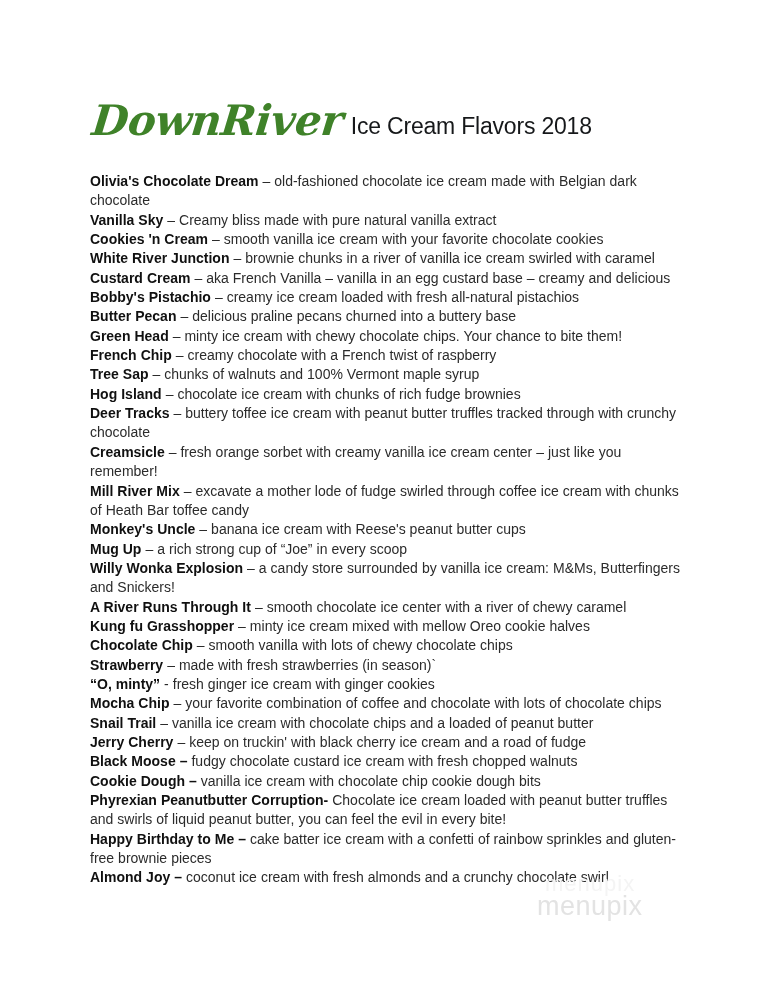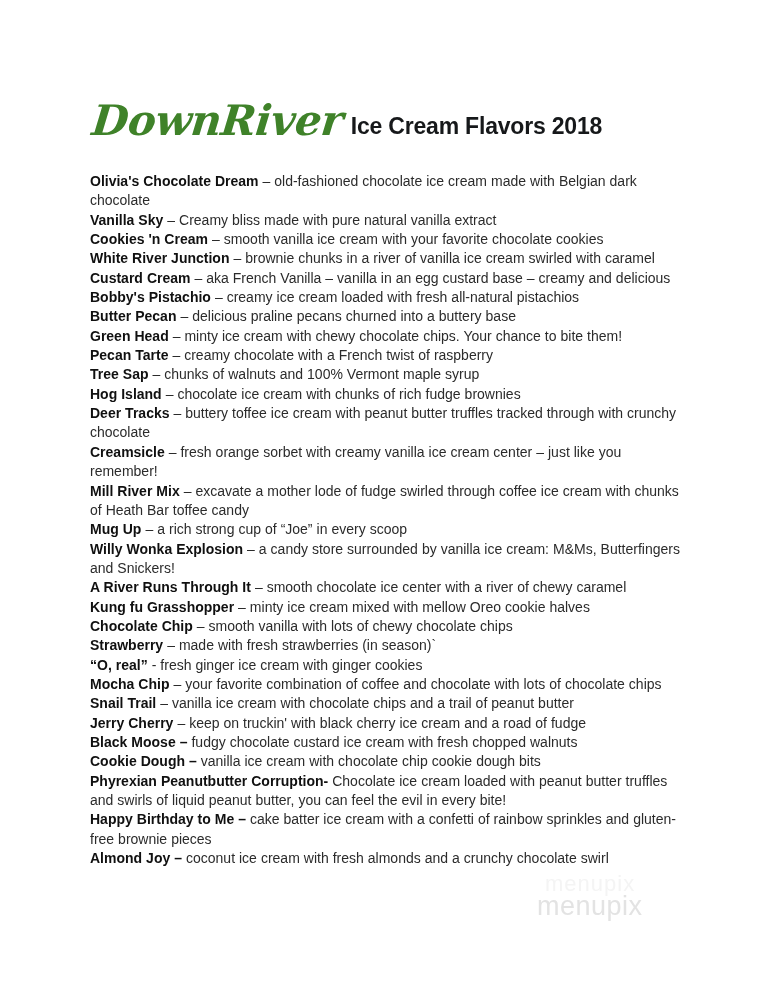--- a/index.html
+++ b/index.html
@@ -46,21 +46,21 @@
     font-size: 42px;
     letter-spacing: -0.5px;
     color: #3f8229;
     line-height: 1;
     transform: skewX(-6deg);
     transform-origin: left bottom;
     display: inline-block;
   }
   .brand-subtitle {
     font-family: "Liberation Sans", sans-serif;
-    font-weight: 700;
+    font-weight: 400;
     font-size: 23px;
     letter-spacing: -0.2px;
     color: #16181a;
     line-height: 1;
     position: relative;
     top: -1px;
   }
 
   
   .flavor-list {
@@ -125,35 +125,36 @@
 
   <div class="flavor-list">
       <p class="flavor-item"><span class="flavor-name">Olivia's Chocolate Dream</span><span class="flavor-desc"> – old-fashioned chocolate ice cream made with Belgian dark chocolate</span></p>
       <p class="flavor-item"><span class="flavor-name">Vanilla Sky</span><span class="flavor-desc"> – Creamy bliss made with pure natural vanilla extract</span></p>
       <p class="flavor-item"><span class="flavor-name">Cookies 'n Cream</span><span class="flavor-desc"> – smooth vanilla ice cream with your favorite chocolate cookies</span></p>
       <p class="flavor-item"><span class="flavor-name">White River Junction</span><span class="flavor-desc"> – brownie chunks in a river of vanilla ice cream swirled with caramel</span></p>
       <p class="flavor-item"><span class="flavor-name">Custard Cream</span><span class="flavor-desc"> – aka French Vanilla – vanilla in an egg custard base – creamy and delicious</span></p>
       <p class="flavor-item"><span class="flavor-name">Bobby's Pistachio</span><span class="flavor-desc"> – creamy ice cream loaded with fresh all-natural pistachios</span></p>
       <p class="flavor-item"><span class="flavor-name">Butter Pecan</span><span class="flavor-desc"> – delicious praline pecans churned into a buttery base</span></p>
       <p class="flavor-item"><span class="flavor-name">Green Head</span><span class="flavor-desc"> – minty ice cream with chewy chocolate chips. Your chance to bite them!</span></p>
-      <p class="flavor-item"><span class="flavor-name">Pecan Tarte</span><span class="flavor-desc"> – creamy chocolate with a French twist of raspberry</span></p>
+      <p class="flavor-item"><span class="flavor-name">French Chip</span><span class="flavor-desc"> – creamy chocolate with a French twist of raspberry</span></p>
       <p class="flavor-item"><span class="flavor-name">Tree Sap</span><span class="flavor-desc"> – chunks of walnuts and 100% Vermont maple syrup</span></p>
       <p class="flavor-item"><span class="flavor-name">Hog Island</span><span class="flavor-desc"> – chocolate ice cream with chunks of rich fudge brownies</span></p>
       <p class="flavor-item"><span class="flavor-name">Deer Tracks</span><span class="flavor-desc"> – buttery toffee ice cream with peanut butter truffles tracked through with crunchy chocolate</span></p>
       <p class="flavor-item"><span class="flavor-name">Creamsicle</span><span class="flavor-desc"> – fresh orange sorbet with creamy vanilla ice cream center – just like you remember!</span></p>
       <p class="flavor-item"><span class="flavor-name">Mill River Mix</span><span class="flavor-desc"> – excavate a mother lode of fudge swirled through coffee ice cream with chunks of Heath Bar toffee candy</span></p>
+      <p class="flavor-item"><span class="flavor-name">Monkey's Uncle</span><span class="flavor-desc"> – banana ice cream with Reese's peanut butter cups</span></p>
       <p class="flavor-item"><span class="flavor-name">Mug Up</span><span class="flavor-desc"> – a rich strong cup of “Joe” in every scoop</span></p>
       <p class="flavor-item"><span class="flavor-name">Willy Wonka Explosion</span><span class="flavor-desc"> – a candy store surrounded by vanilla ice cream:  M&amp;Ms, Butterfingers and Snickers!</span></p>
       <p class="flavor-item"><span class="flavor-name">A River Runs Through It</span><span class="flavor-desc"> – smooth chocolate ice center with a river of chewy caramel</span></p>
       <p class="flavor-item"><span class="flavor-name">Kung fu Grasshopper</span><span class="flavor-desc"> – minty ice cream mixed with mellow Oreo cookie halves</span></p>
       <p class="flavor-item"><span class="flavor-name">Chocolate Chip</span><span class="flavor-desc"> – smooth vanilla with lots of chewy chocolate chips</span></p>
       <p class="flavor-item"><span class="flavor-name">Strawberry</span><span class="flavor-desc"> – made with fresh strawberries (in season)`</span></p>
-      <p class="flavor-item"><span class="flavor-name">“O, real”</span><span class="flavor-desc"> - fresh ginger ice cream with ginger cookies</span></p>
+      <p class="flavor-item"><span class="flavor-name">“O, minty”</span><span class="flavor-desc"> - fresh ginger ice cream with ginger cookies</span></p>
       <p class="flavor-item"><span class="flavor-name">Mocha Chip</span><span class="flavor-desc"> – your favorite combination of coffee and chocolate with lots of chocolate chips</span></p>
-      <p class="flavor-item"><span class="flavor-name">Snail Trail</span><span class="flavor-desc"> – vanilla ice cream with chocolate chips and a trail of peanut butter</span></p>
+      <p class="flavor-item"><span class="flavor-name">Snail Trail</span><span class="flavor-desc"> – vanilla ice cream with chocolate chips and a loaded of peanut butter</span></p>
       <p class="flavor-item"><span class="flavor-name">Jerry Cherry</span><span class="flavor-desc"> – keep on truckin' with black cherry ice cream and a road of fudge</span></p>
       <p class="flavor-item"><span class="flavor-name">Black Moose –</span><span class="flavor-desc"> fudgy chocolate custard ice cream with fresh chopped walnuts</span></p>
       <p class="flavor-item"><span class="flavor-name">Cookie Dough –</span><span class="flavor-desc"> vanilla ice cream with chocolate chip cookie dough bits</span></p>
       <p class="flavor-item"><span class="flavor-name">Phyrexian Peanutbutter Corruption-</span><span class="flavor-desc"> Chocolate ice cream loaded with peanut butter truffles and swirls of liquid peanut butter, you can feel the evil in every bite!</span></p>
       <p class="flavor-item"><span class="flavor-name">Happy Birthday to Me –</span><span class="flavor-desc"> cake batter ice cream with a confetti of rainbow sprinkles and gluten-free brownie pieces</span></p>
       <p class="flavor-item"><span class="flavor-name">Almond Joy –</span><span class="flavor-desc"> coconut ice cream with fresh almonds and a crunchy chocolate swirl</span></p>
     </div>
 
   <div class="watermark-ghost">menupix</div>
   <div class="watermark">menupix</div>

